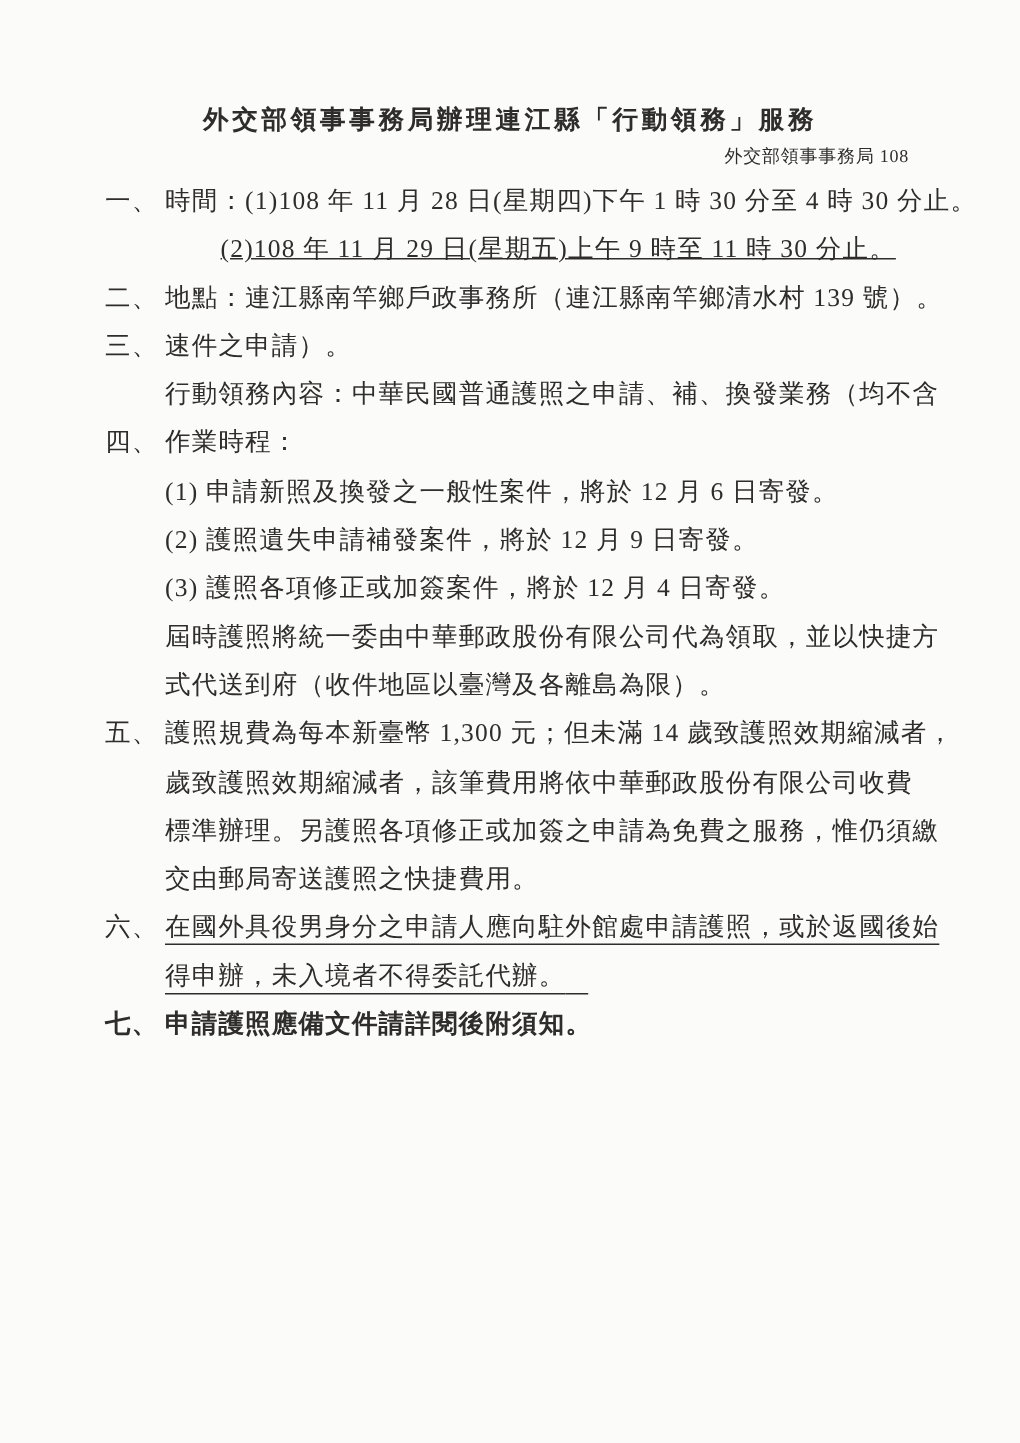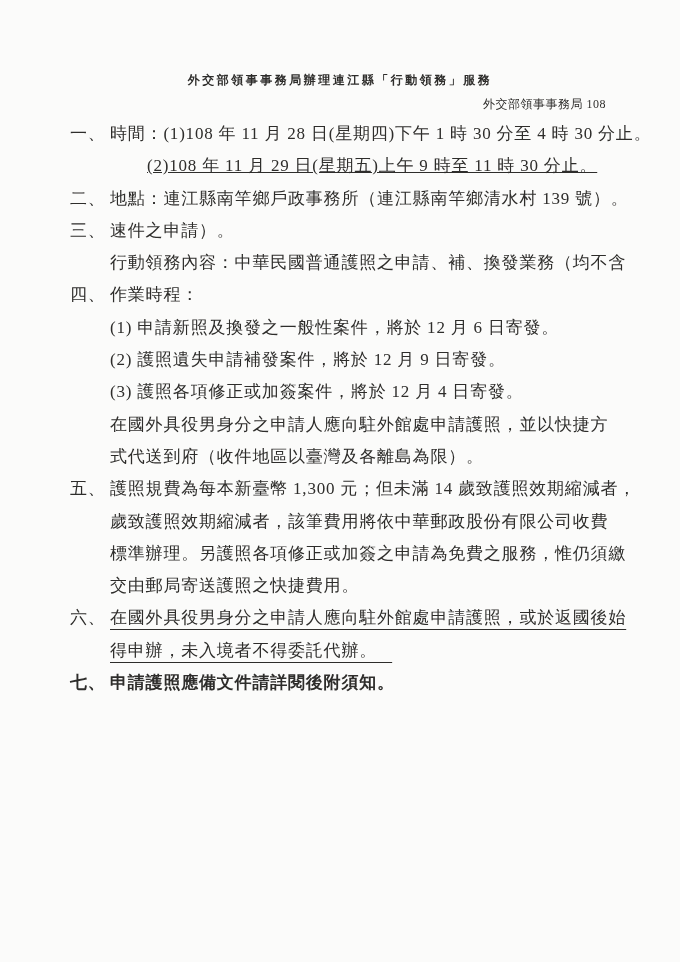--- a/index.html
+++ b/index.html
@@ -14,21 +14,21 @@
   .page {
     width: 680px;
     height: 962px;
     box-sizing: border-box;
     padding-top: 66px;
     position: relative;
   }
   .title {
     margin: 0;
     text-align: center;
-    font-size: 12px;
+    font-size: 17px;
     font-weight: 700;
     letter-spacing: 2.5px;
     line-height: 28px;
   }
   .meta {
     text-align: right;
     padding-right: 74px;
     font-size: 12px;
     letter-spacing: 0.5px;
     line-height: 17px;
@@ -93,21 +93,21 @@
       </div>
     </div>
 
     <div class="row">
       <div class="num">四、</div>
       <div class="txt">
         <div class="line">作業時程：</div>
         <div class="line">(1) 申請新照及換發之一般性案件，將於 12 月 6 日寄發。</div>
         <div class="line">(2) 護照遺失申請補發案件，將於 12 月 9 日寄發。</div>
         <div class="line">(3) 護照各項修正或加簽案件，將於 12 月 4 日寄發。</div>
-        <div class="line">在國外具役男身分之申請人應向駐外館處申請護照，並以快捷方</div>
+        <div class="line">屆時護照將統一委由中華郵政股份有限公司代為領取，並以快捷方</div>
         <div class="line">式代送到府（收件地區以臺灣及各離島為限）。</div>
       </div>
     </div>
 
     <div class="row">
       <div class="num">五、</div>
       <div class="txt">
         <div class="line">護照規費為每本新臺幣 1,300 元；但未滿 14 歲致護照效期縮減者，</div>
         <div class="line">歲致護照效期縮減者，該筆費用將依中華郵政股份有限公司收費</div>
         <div class="line">標準辦理。另護照各項修正或加簽之申請為免費之服務，惟仍須繳</div>

